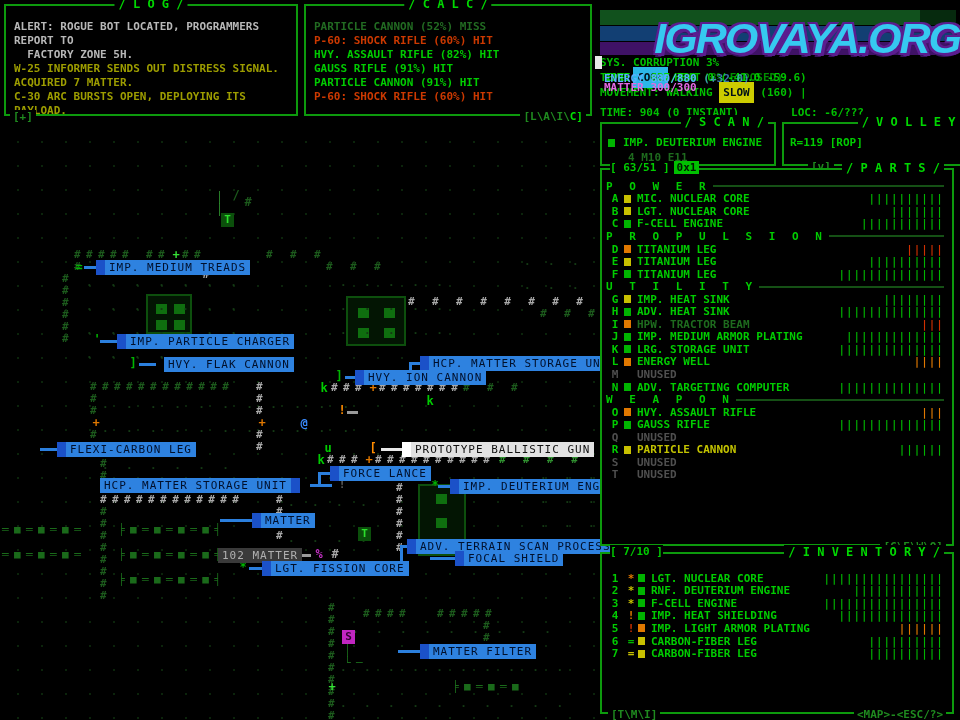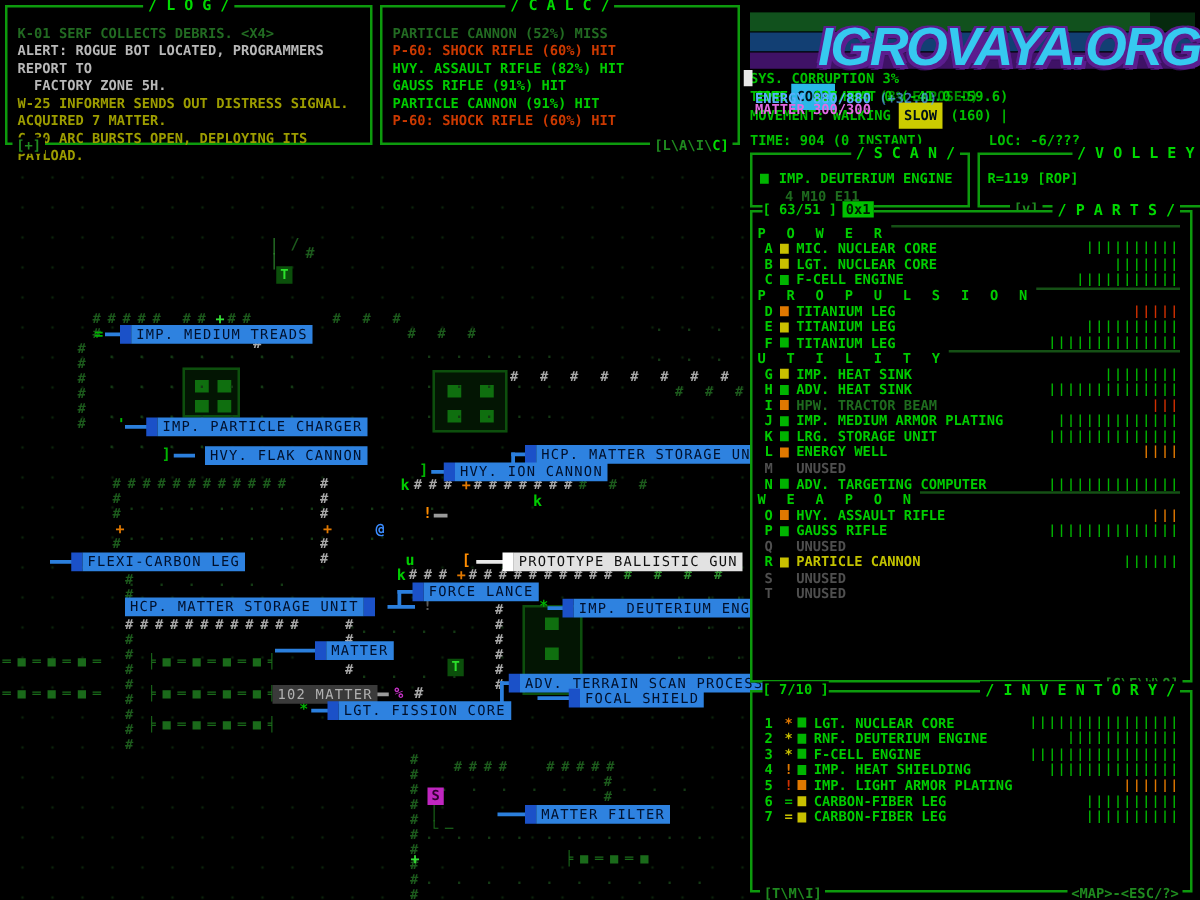--- a/index.html
+++ b/index.html
@@ -33,21 +33,21 @@
   .srow { color:#00c000; font-size:11px; font-weight:bold; line-height:14px; white-space:pre;
           text-transform:uppercase; margin-top:1px; }
   .badge { color:#001018; padding:4px 4px; font-weight:bold; }
   .note { opacity:.65; }
   #cursor { position:absolute; left:-5px; top:46px; width:7px; height:13px; background:#e8e8e8; }
 
   
   .prow { display:flex; align-items:center; height:12.55px; font-size:11px; font-weight:bold;
           white-space:pre; text-transform:uppercase; }
   .psec { color:#00cc00; letter-spacing:5px; font-size:11px; font-weight:bold; height:12.55px;
-          display:flex; align-items:flex-start; }
+          display:flex; align-items:center; }
   .psec .rule { flex:1; height:2px; background:#155015; margin:0 6px 0 2px; }
   .pkey { width:18px; text-align:center; color:#00cc00; flex:none; }
   .pkey.off { color:#4f4f4f; }
   .psq { width:7px; height:8px; flex:none; margin-right:6px; }
   .sq-g { background:#00b400; } .sq-y { background:#c8c000; }
   .sq-o { background:#e07800; } .sq-n { background:transparent; }
   .pname { color:#00cc00; }
   .pname.d { color:#1e6b1e; } .pname.y { color:#c2c200; } .pname.x { color:#4f4f4f; }
   .pbars { margin-left:auto; padding-right:6px; font-size:10px; letter-spacing:1.5px; }
   .b-g { color:#00b400; } .b-r { color:#d03000; } .b-o { color:#e07800; }
@@ -282,21 +282,20 @@
     <div class="mlabel blue" style="left: 407px; top: 419px;"><span class="cap"></span><span class="txt">ADV. TERRAIN SCAN PROCESSOR</span></div>
     <div class="mlabel blue" style="left: 455px; top: 431px;"><span class="cap"></span><span class="txt">FOCAL SHIELD</span></div>
     <div class="mlabel dark" style="left: 218px; top: 428px;"><span class="txt">102 MATTER</span></div>
     <div class="mlabel blue" style="left: 262px; top: 441px;"><span class="cap"></span><span class="txt">LGT. FISSION CORE</span></div>
     <div class="mlabel blue" style="left: 420px; top: 524px;"><span class="cap"></span><span class="txt">MATTER FILTER</span></div>
   </div>
 
 <div class="panel" style="left:4px;top:4px;width:294px;height:112px;">
   <div class="ptitle center">/ L O G /</div>
   <div class="lines" id="log-lines">
-      <div class="ln c-dim">K-01 Serf collects debris. &lt;x4&gt;</div>
       <div class="ln c-gray">ALERT: Rogue bot located, Programmers report to</div>
       <div class="ln c-gray">  Factory Zone 5H.</div>
       <div class="ln c-olive">W-25 Informer sends out distress signal.</div>
       <div class="ln c-olive">Acquired 7 matter.</div>
       <div class="ln c-olive">C-30 ARC bursts open, deploying its payload.</div>
     </div>
   <div class="pfoot" style="left:4px;">[+]</div>
 </div>
 
 <div class="panel" style="left:304px;top:4px;width:288px;height:112px;">

